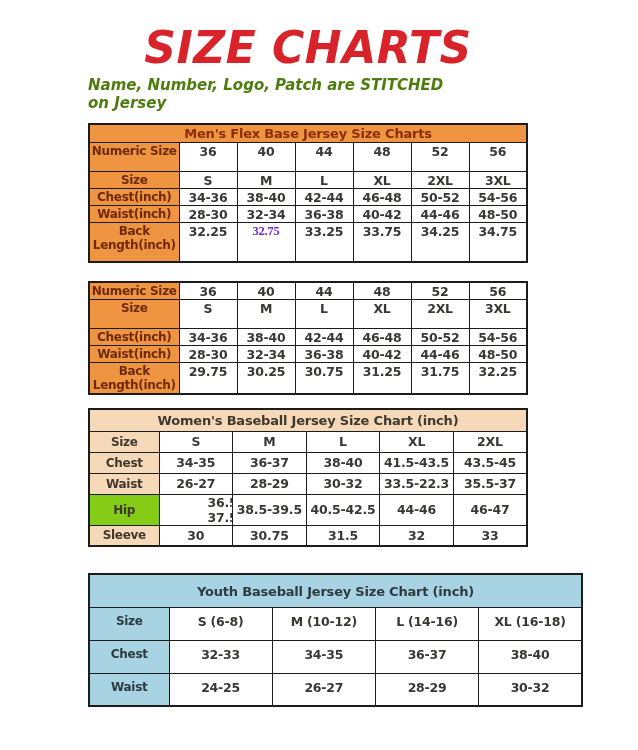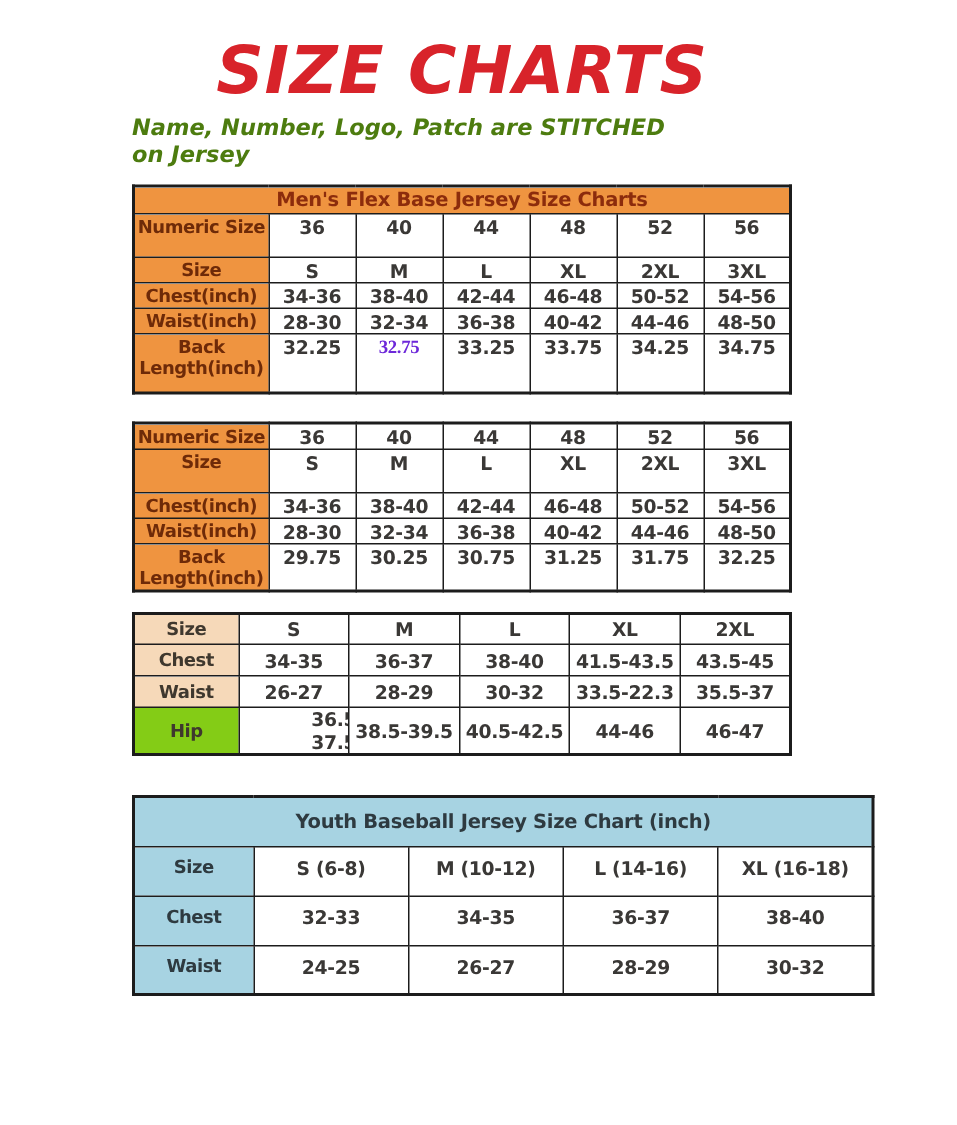--- a/index.html
+++ b/index.html
@@ -225,20 +225,23 @@
         <colgroup>
           <col class="labcol">
           <col>
           <col>
           <col>
           <col>
           <col>
         </colgroup>
         <tbody>
           <tr>
+            <th class="ttl" colspan="6" style="background: rgb(246, 217, 185); color: rgb(63, 56, 46);">Women's Baseball Jersey Size Chart (inch)</th>
+          </tr>
+          <tr>
             <td class="lab" style="background: rgb(246, 217, 185); color: rgb(63, 56, 46);">Size</td>
             <td class="val" style="color: rgb(58, 56, 54);">S</td>
             <td class="val" style="color: rgb(58, 56, 54);">M</td>
             <td class="val" style="color: rgb(58, 56, 54);">L</td>
             <td class="val" style="color: rgb(58, 56, 54);">XL</td>
             <td class="val" style="color: rgb(58, 56, 54);">2XL</td>
           </tr>
           <tr>
             <td class="lab" style="background: rgb(246, 217, 185); color: rgb(63, 56, 46);">Chest</td>
             <td class="val" style="color: rgb(58, 56, 54);">34-35</td>
@@ -255,20 +258,28 @@
             <td class="val" style="color: rgb(58, 56, 54);">33.5-22.3</td>
             <td class="val" style="color: rgb(58, 56, 54);">35.5-37</td>
           </tr>
           <tr>
             <td class="lab" style="background: #84cc16; color: rgb(63, 56, 46);">Hip</td>
             <td class="val" style="color: rgb(58, 56, 54); padding-left: 48px;">36.5-37.5</td>
             <td class="val" style="color: rgb(58, 56, 54);">38.5-39.5</td>
             <td class="val" style="color: rgb(58, 56, 54);">40.5-42.5</td>
             <td class="val" style="color: rgb(58, 56, 54);">44-46</td>
             <td class="val" style="color: rgb(58, 56, 54);">46-47</td>
+          </tr>
+          <tr>
+            <td class="lab" style="background: rgb(246, 217, 185); color: rgb(63, 56, 46);">Sleeve</td>
+            <td class="val" style="color: rgb(58, 56, 54);">30</td>
+            <td class="val" style="color: rgb(58, 56, 54);">30.75</td>
+            <td class="val" style="color: rgb(58, 56, 54);">31.5</td>
+            <td class="val" style="color: rgb(58, 56, 54);">32</td>
+            <td class="val" style="color: rgb(58, 56, 54);">33</td>
           </tr>
         </tbody>
       </table>
     </div>
   <div class="gap-t4">
       <table class="sz youth">
         <colgroup>
           <col class="labcol">
           <col>
           <col>

